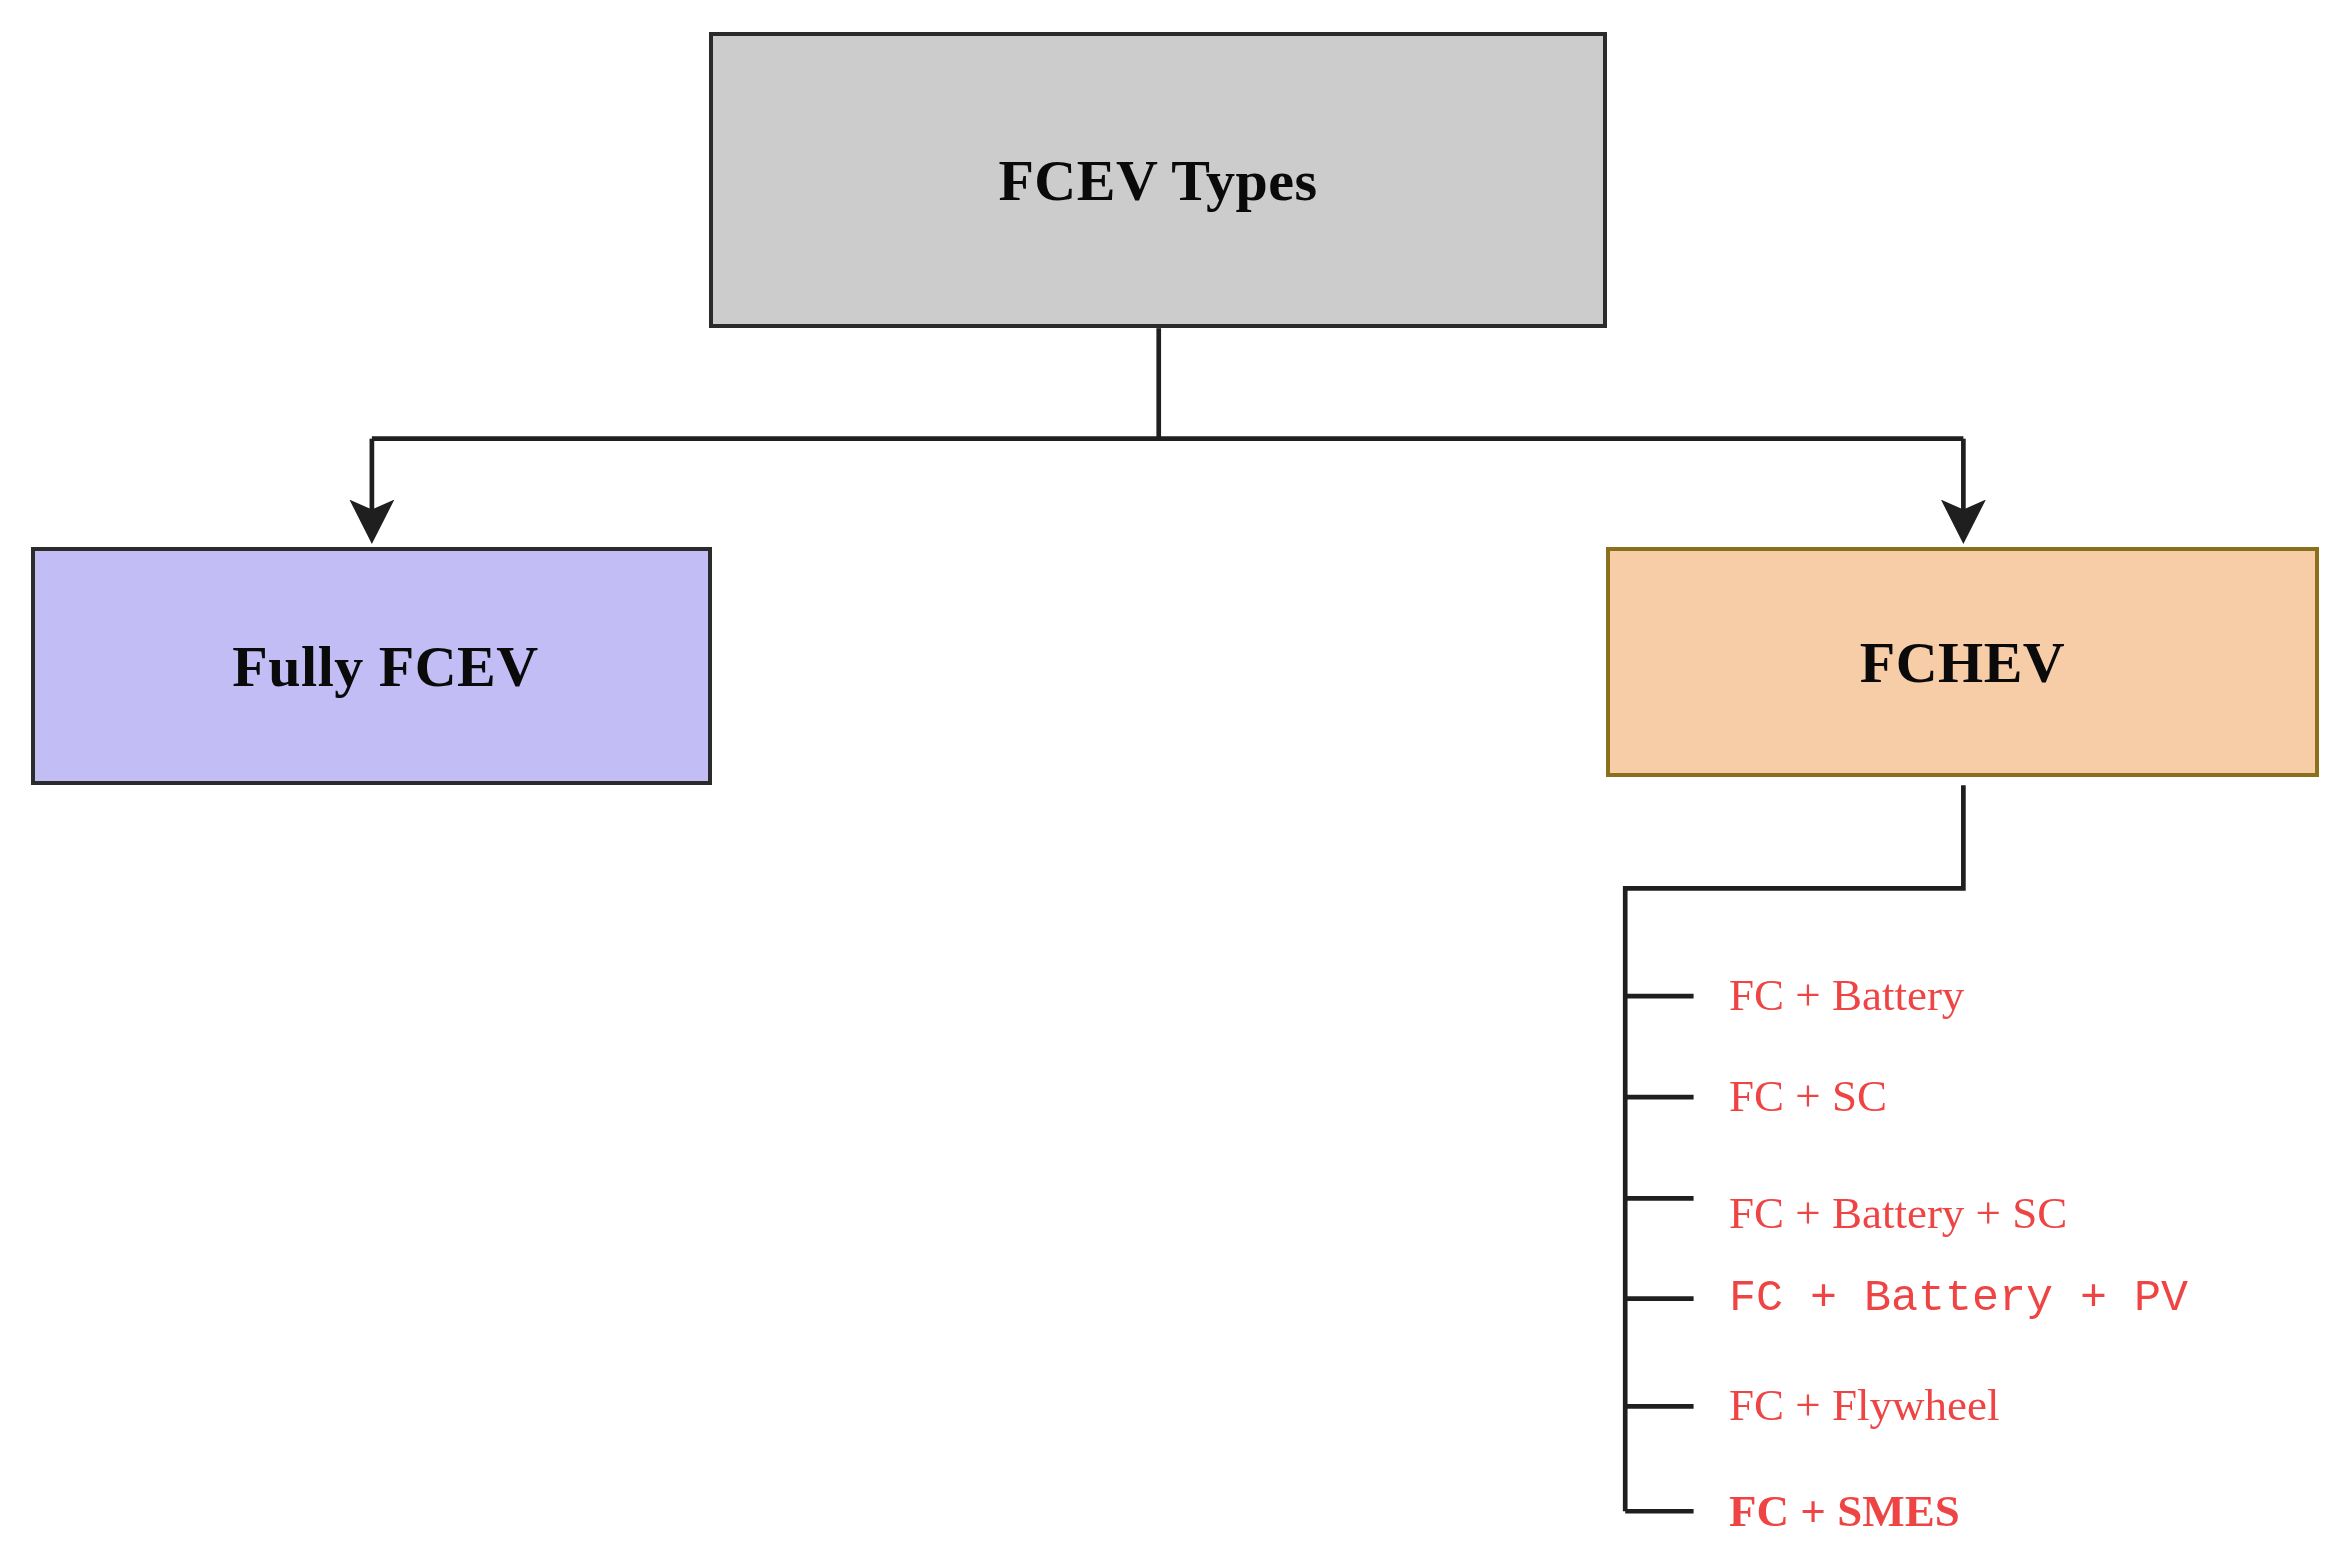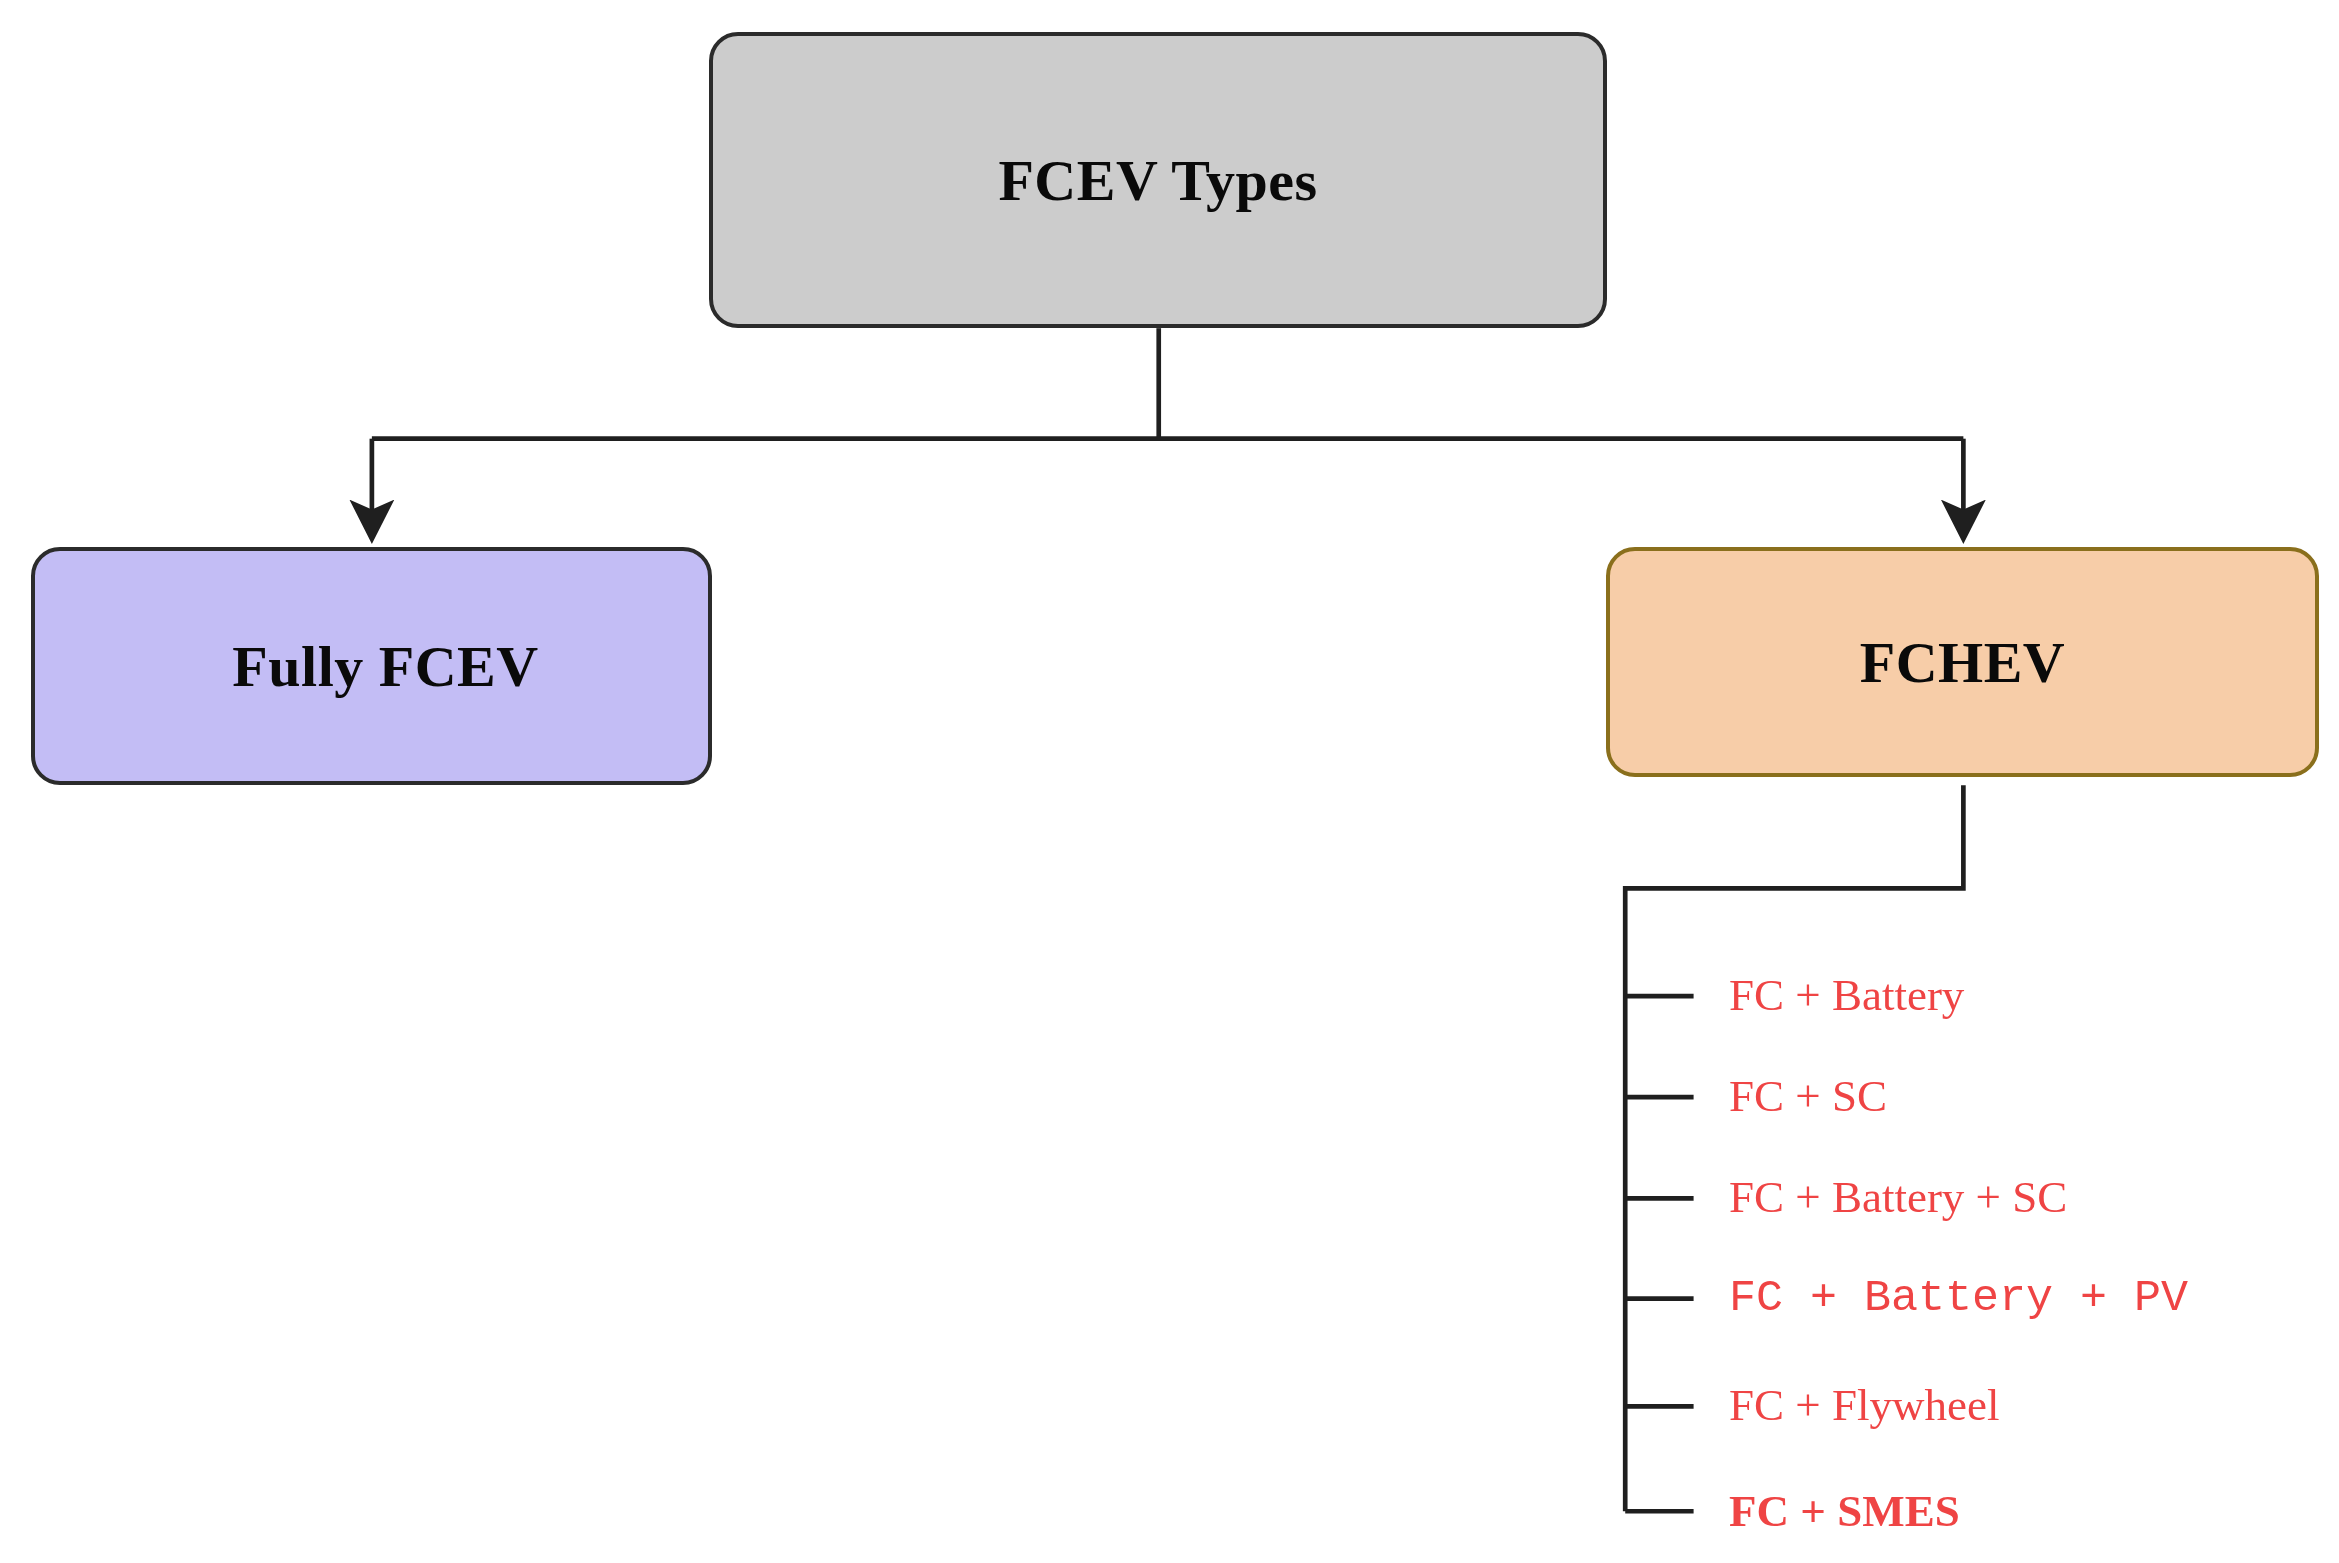--- a/index.html
+++ b/index.html
@@ -15,21 +15,20 @@
     overflow: hidden;
     font-family: "Liberation Serif", "DejaVu Serif", serif;
   }
   .node {
     position: absolute;
     box-sizing: border-box;
     display: flex;
     align-items: center;
     justify-content: center;
     text-align: left;
-    border-radius: 29px;
   }
   .node-label {
     font-weight: bold;
     letter-spacing: 0.5px;
     color: #0a0a0a;
   }
   
   #node-root {
     left: 709px;
     top: 32px;
@@ -84,21 +83,21 @@
     left: 0;
     height: 94px;
     display: flex;
     align-items: center;
     white-space: nowrap;
     font-size: 45px;
     color: #ef4444;
   }
   .sub-item-0 { top: 0px; }
   .sub-item-1 { top: 101px; font-family: Liberation Serif, serif; }
-  .sub-item-2 { top: 202px; }
+  .sub-item-2 { top: 218px; }
   .sub-item-3 { top: 303px; font-family: Liberation Mono, monospace; }
   .sub-item-4 { top: 410px; }
   .sub-item-5 { top: 516px; font-weight: bold; }
 </style>
 </head>
 <body>
 
 <div id="canvas">
 
   <svg id="connectors" viewBox="0 0 2497 1669" width="2339" height="1564">

